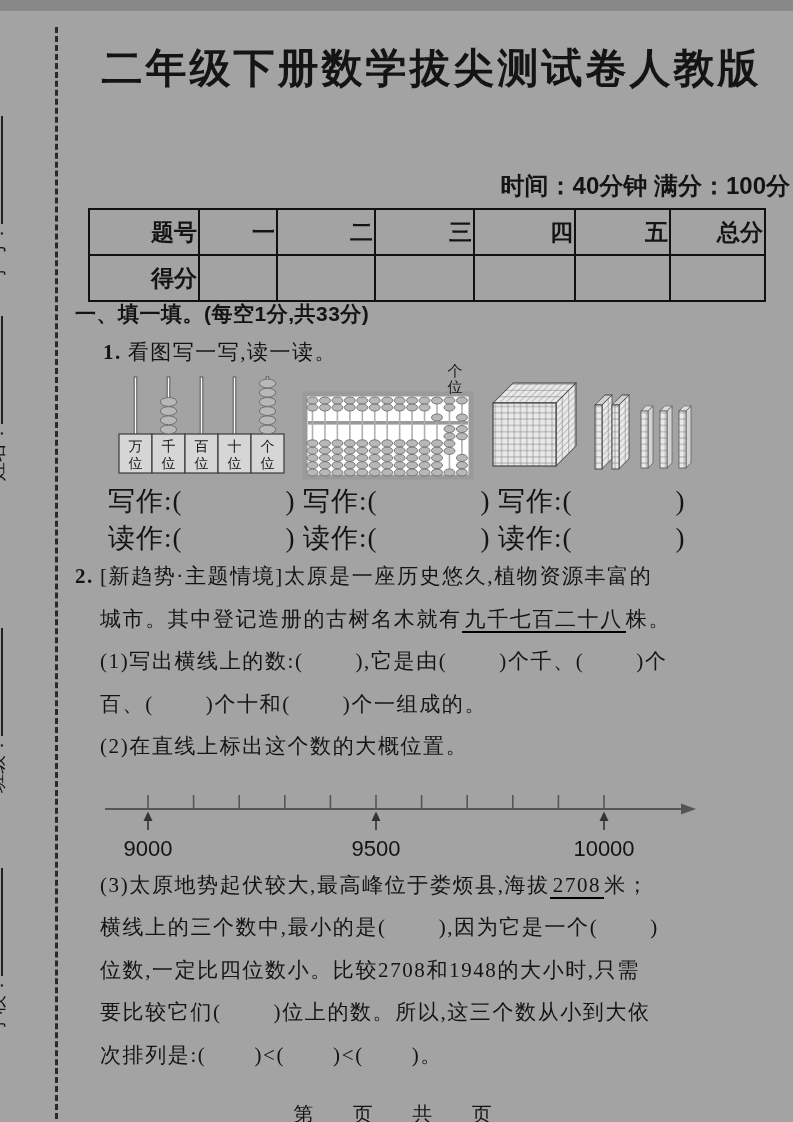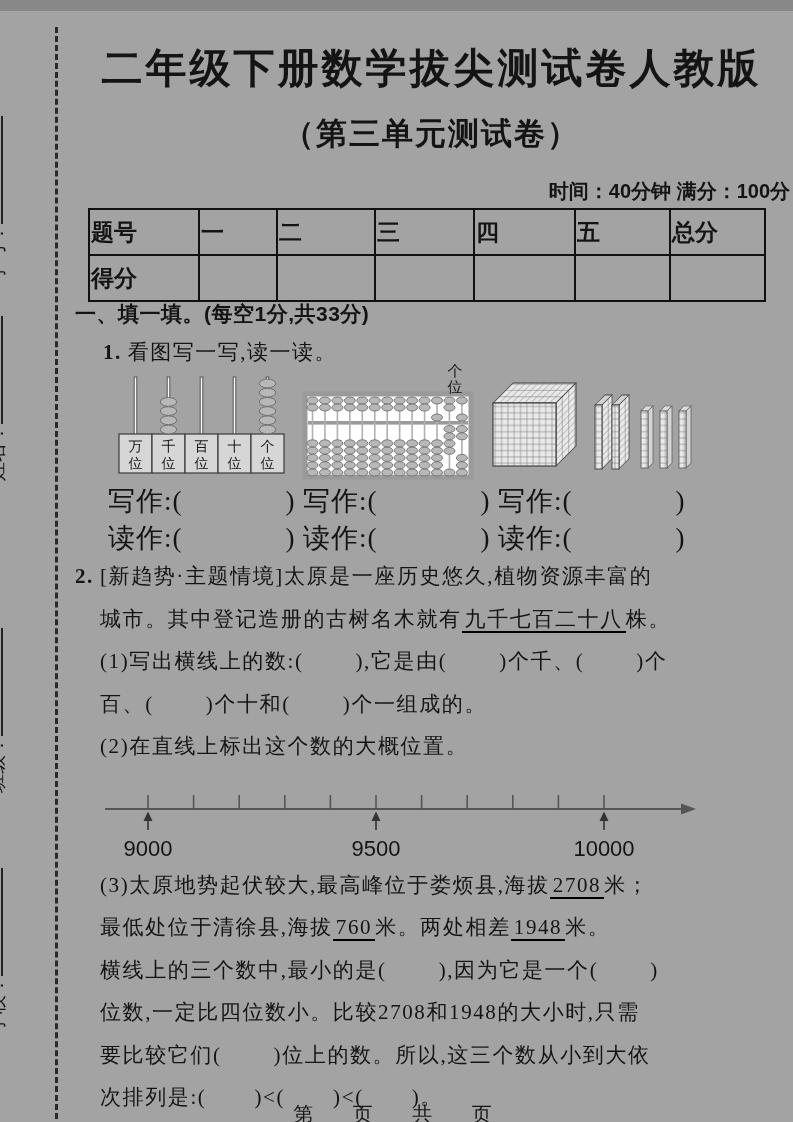--- a/index.html
+++ b/index.html
@@ -7,24 +7,24 @@
         font-family:"Liberation Serif",serif;color:#141414;overflow:hidden;}
   .rail{position:absolute;left:55px;top:16px;height:1092px;border-left:3px dashed #2a2a2a;}
   .sf{position:absolute;left:10px;width:192px;height:26px;transform:rotate(-90deg);
       transform-origin:0 100%;font-size:19px;white-space:nowrap;}
   .sf .ln{display:inline-block;width:108px;border-bottom:2px solid #222;height:16px;vertical-align:baseline;}
   .sf1{top:244px}.sf2{top:444px}.sf3{top:756px}.sf4{top:996px}
   .title{position:absolute;left:70px;right:0;top:30px;text-align:center;
          font-family:"Liberation Sans",sans-serif;font-weight:bold;font-size:41px;letter-spacing:3px;}
   .subtitle{position:absolute;left:70px;right:0;top:102px;text-align:center;
          font-family:"Liberation Sans",sans-serif;font-weight:bold;font-size:31px;letter-spacing:2px;}
-  .meta{position:absolute;right:3px;top:167px;font-family:"Liberation Sans",sans-serif;
-        font-weight:600;font-size:20px;}
+  .meta{position:absolute;right:3px;top:159px;font-family:"Liberation Sans",sans-serif;
+        font-weight:600;font-size:24px;}
   table.score{position:absolute;left:88px;top:197px;width:676px;border-collapse:collapse;table-layout:fixed;}
-  table.score td{border:2px solid #111;height:42px;text-align:left;vertical-align:middle;
+  table.score td{border:2px solid #111;height:42px;text-align:right;vertical-align:middle;
         font-family:"Liberation Sans",sans-serif;font-size:23px;font-weight:600;}
   .sechead{position:absolute;left:75px;top:289px;font-family:"Liberation Sans",sans-serif;
         font-weight:bold;font-size:21px;letter-spacing:0.5px;}
   .q1line{position:absolute;left:103px;top:327px;font-size:21px;letter-spacing:1.5px;}
   .qnum{font-weight:bold;margin-right:6px;}
   .fig{position:absolute;}
   .figc{left:116px;top:363px;}
   .figa{left:301px;top:352px;}
   .figb{left:489px;top:364px;}
   .wr{position:absolute;font-size:27px;letter-spacing:1px;white-space:nowrap;}
@@ -45,21 +45,20 @@
 <div class="page">
 
   <div class="rail"></div>
 
   <div class="sf sf1"><span>学号：</span><span class="ln"></span></div>
   <div class="sf sf2"><span>姓名：</span><span class="ln"></span></div>
   <div class="sf sf3"><span>班级：</span><span class="ln"></span></div>
   <div class="sf sf4"><span>学校：</span><span class="ln"></span></div>
 
   <div class="title">二年级下册数学拔尖测试卷人教版</div>
-  <div class="subtitle">（第三单元测试卷）</div>
   <div class="meta">时间：40分钟  满分：100分</div>
 
   <table class="score">
     <colgroup>
         <col style="width:110px">
         <col style="width:78px">
         <col style="width:98px">
         <col style="width:99px">
         <col style="width:101px">
         <col style="width:95px">
@@ -321,21 +320,20 @@
           <line x1="273" y1="47" x2="273" y2="31" stroke="#333" stroke-width="1.6"></line>
           <polygon points="268.5,38 273,28.5 277.5,38" fill="#333"></polygon>
           <text x="273" y="73" font-size="22" text-anchor="middle" fill="#141414" font-family="&quot;Liberation Sans&quot;,sans-serif">9500</text>
           <line x1="501" y1="47" x2="501" y2="31" stroke="#333" stroke-width="1.6"></line>
           <polygon points="496.5,38 501,28.5 505.5,38" fill="#333"></polygon>
           <text x="501" y="73" font-size="22" text-anchor="middle" fill="#141414" font-family="&quot;Liberation Sans&quot;,sans-serif">10000</text>
         </svg>
     </div>
     <div id="q2b">
         <div class="qline"><span>(3)太原地势起伏较大,最高峰位于娄烦县,海拔</span><span class="u">2708</span><span>米；</span></div>
-        <div class="qline"><span>最低处位于清徐县,海拔</span><span class="u">760</span><span>米。两处相差</span><span class="u">1948</span><span>米。</span></div>
         <div class="qline"><span>横线上的三个数中,最小的是</span><span>(<span class="gap" style="width: 52px;"></span>)</span><span>,因为它是一个</span><span>(<span class="gap" style="width: 52px;"></span>)</span></div>
         <div class="qline"><span>位数,一定比四位数小。比较2708和1948的大小时,只需</span></div>
         <div class="qline"><span>要比较它们</span><span>(<span class="gap" style="width: 52px;"></span>)</span><span>位上的数。所以,这三个数从小到大依</span></div>
         <div class="qline"><span>次排列是:</span><span>(<span class="gap" style="width: 48px;"></span>)</span><span>&lt;</span><span>(<span class="gap" style="width: 48px;"></span>)</span><span>&lt;</span><span>(<span class="gap" style="width: 48px;"></span>)</span><span>。</span></div>
       </div>
   </div>
 
   <div class="footer">第 页 共 页</div>
 </div>
 

